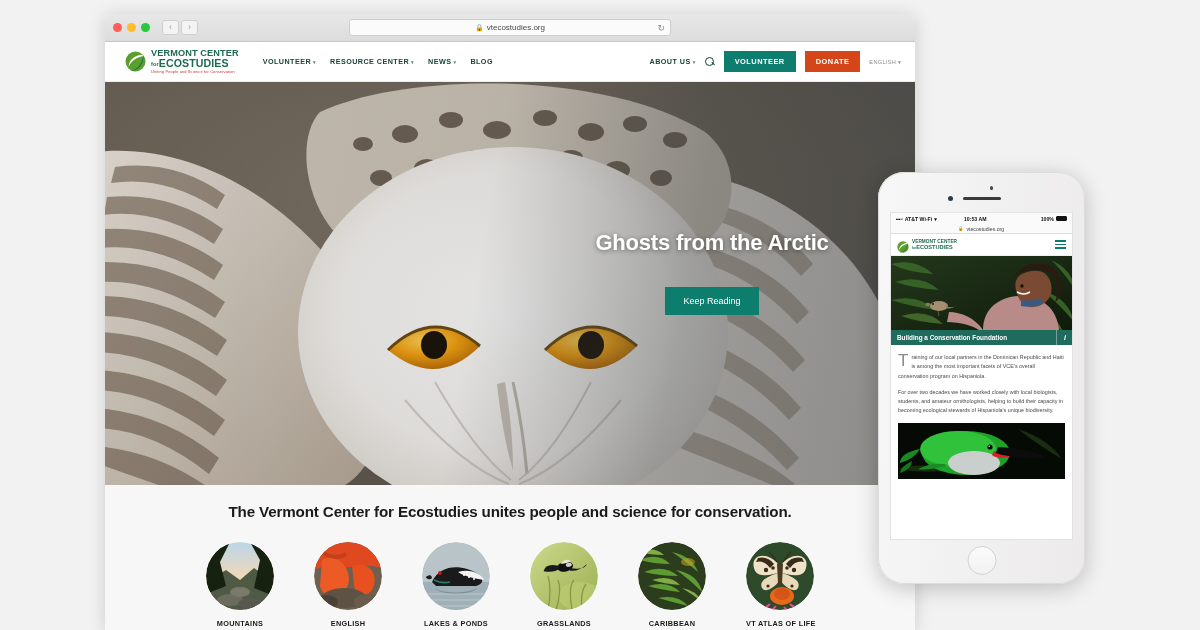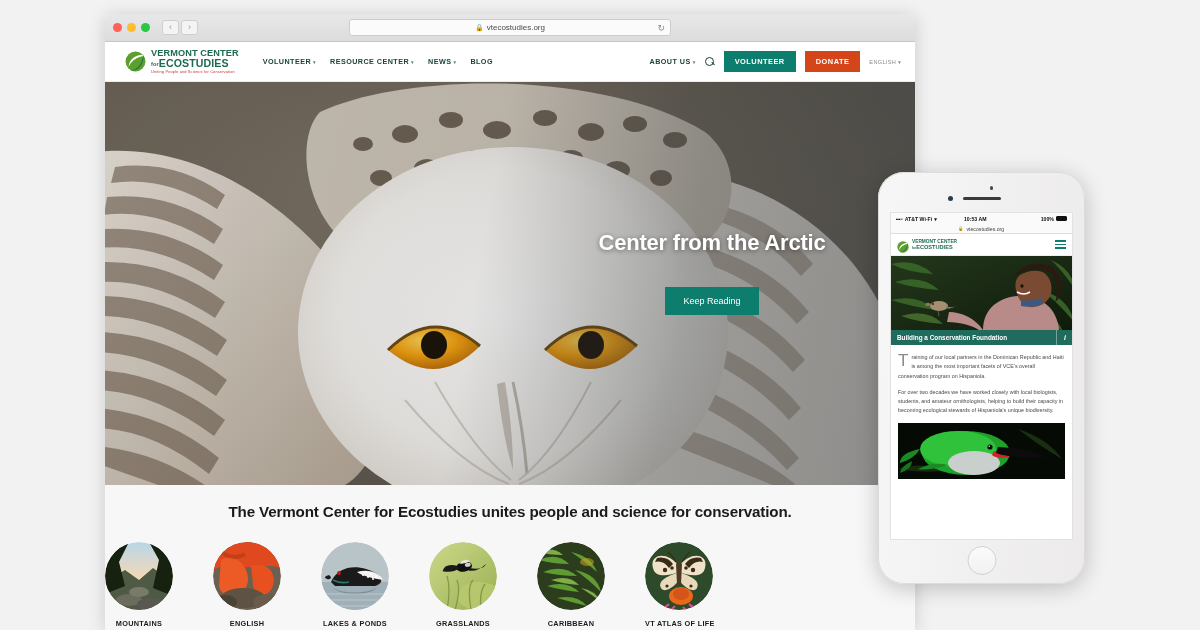--- a/index.html
+++ b/index.html
@@ -104,21 +104,21 @@
     font-size: 9px; font-weight: 400; padding: 9px 18px; border: none; cursor: pointer;
   }
 
   
   .below { background: #f7f7f7; padding-top: 18px; height: 168px; }
   .tagline {
     text-align: center; font-size: 15.2px; font-weight: 700; color: #1a1a1a;
     letter-spacing: -.15px;
   }
   .cats {
-    display: flex; justify-content: flex-start; gap: 40px; margin-top: 22px;
+    display: flex; justify-content: center; gap: 40px; margin-top: 22px;
   }
   .cat { width: 68px; text-align: center; cursor: pointer; }
   .cat-circle {
     width: 68px; height: 68px; border-radius: 50%; overflow: hidden;
     position: relative; margin: 0 auto;
   }
   .cat-label {
     margin-top: 9px; font-size: 7.3px; font-weight: 700; color: #1a1a1a;
     letter-spacing: .3px; white-space: nowrap;
   }
@@ -348,21 +348,21 @@
             <path d="M330 300 q40 70 76 98"></path>
               <path d="M486 300 q-36 70 -72 98"></path>
             <path d="M300 318 q56 66 104 84"></path>
               <path d="M516 318 q-54 66 -102 84"></path>
           </g>
           <rect width="810" height="403" fill="#000" opacity=".02"></rect>
         </svg>
       </div>
       <div class="hero-overlay"></div>
       <div class="hero-copy">
-        <div class="hero-title">Center from the Arctic</div>
+        <div class="hero-title">Ghosts from the Arctic</div>
         <button class="hero-btn">Keep Reading</button>
       </div>
     </div>
 
     <div class="below">
       <div class="tagline">The Vermont Center for Ecostudies unites people and science for conservation.</div>
       <div class="cats">
 
         <div class="cat">
           <div class="cat-circle">

